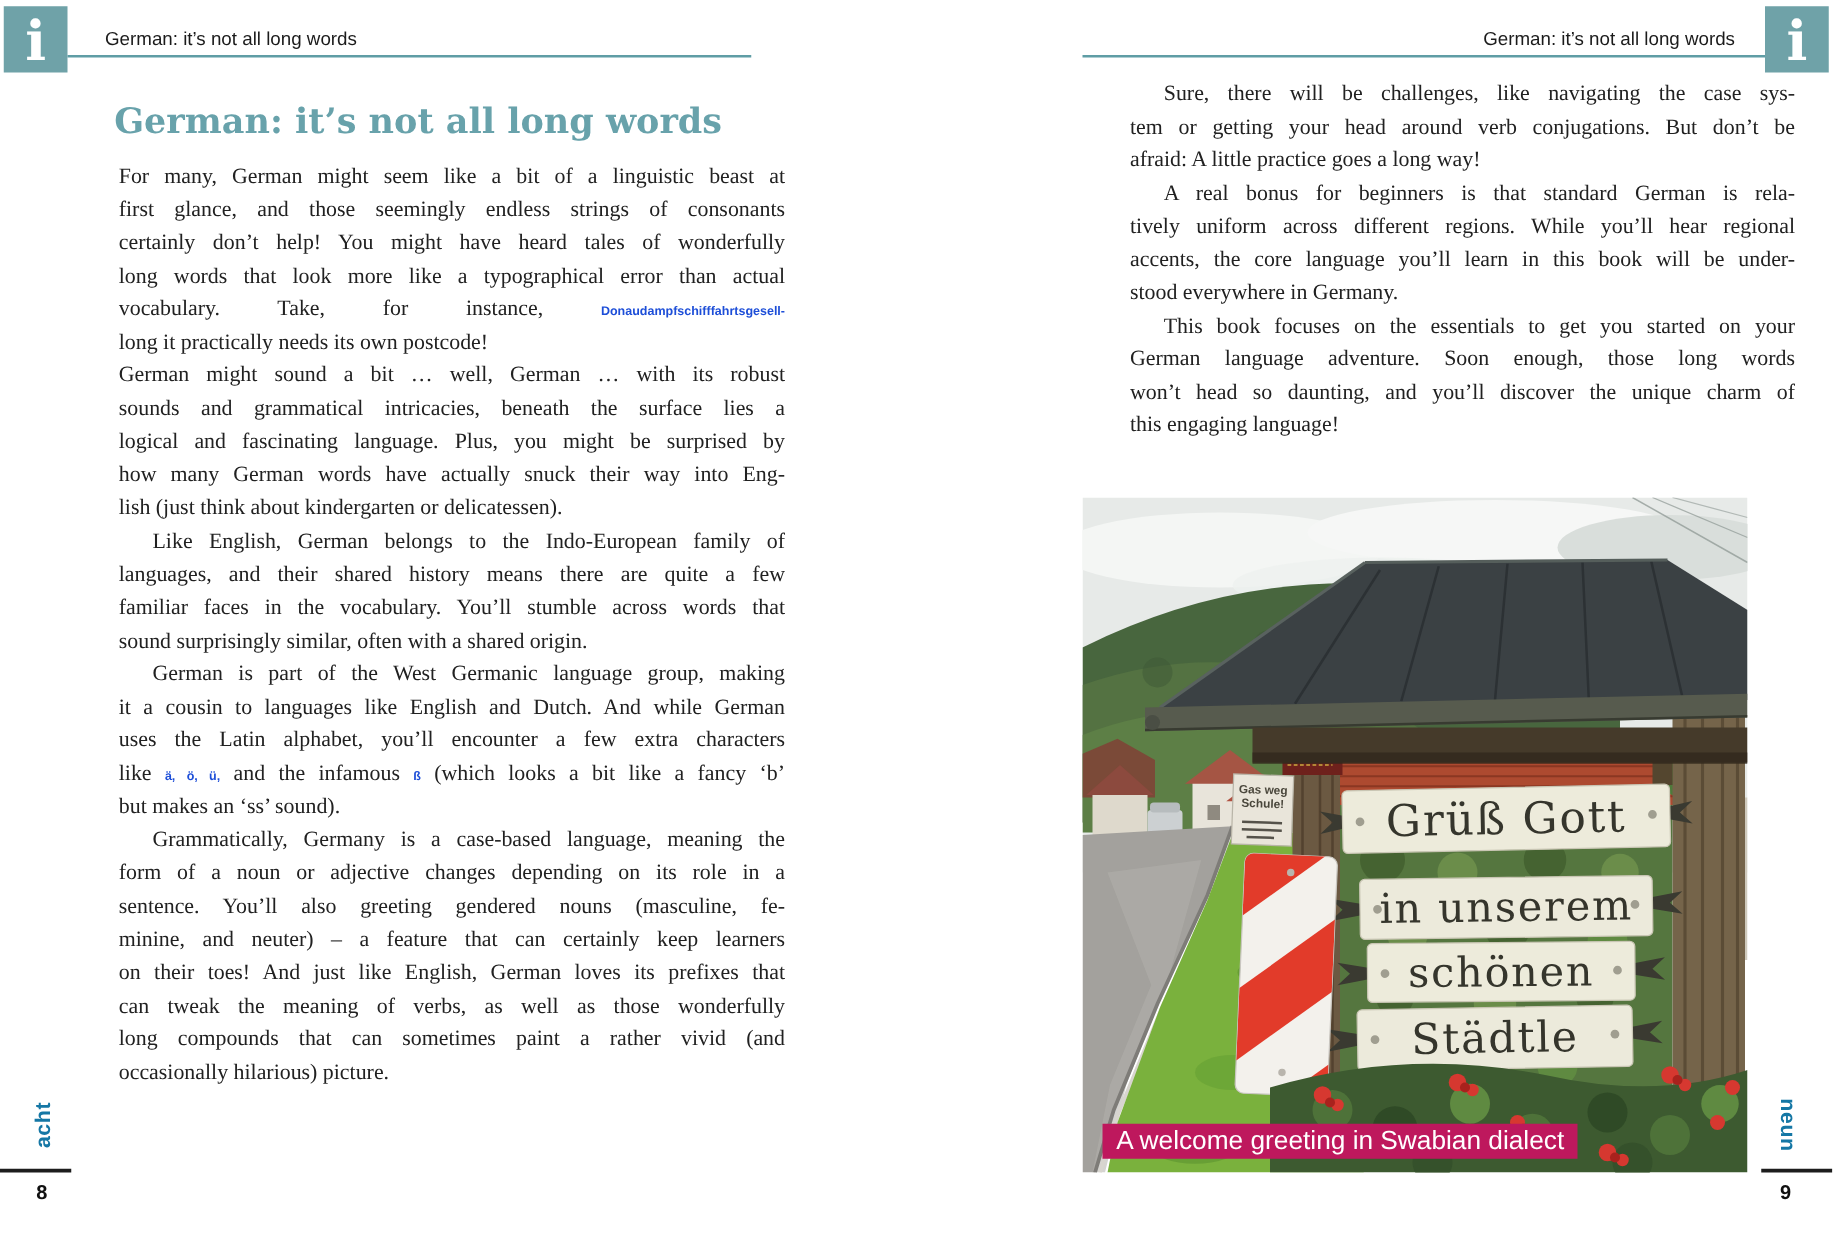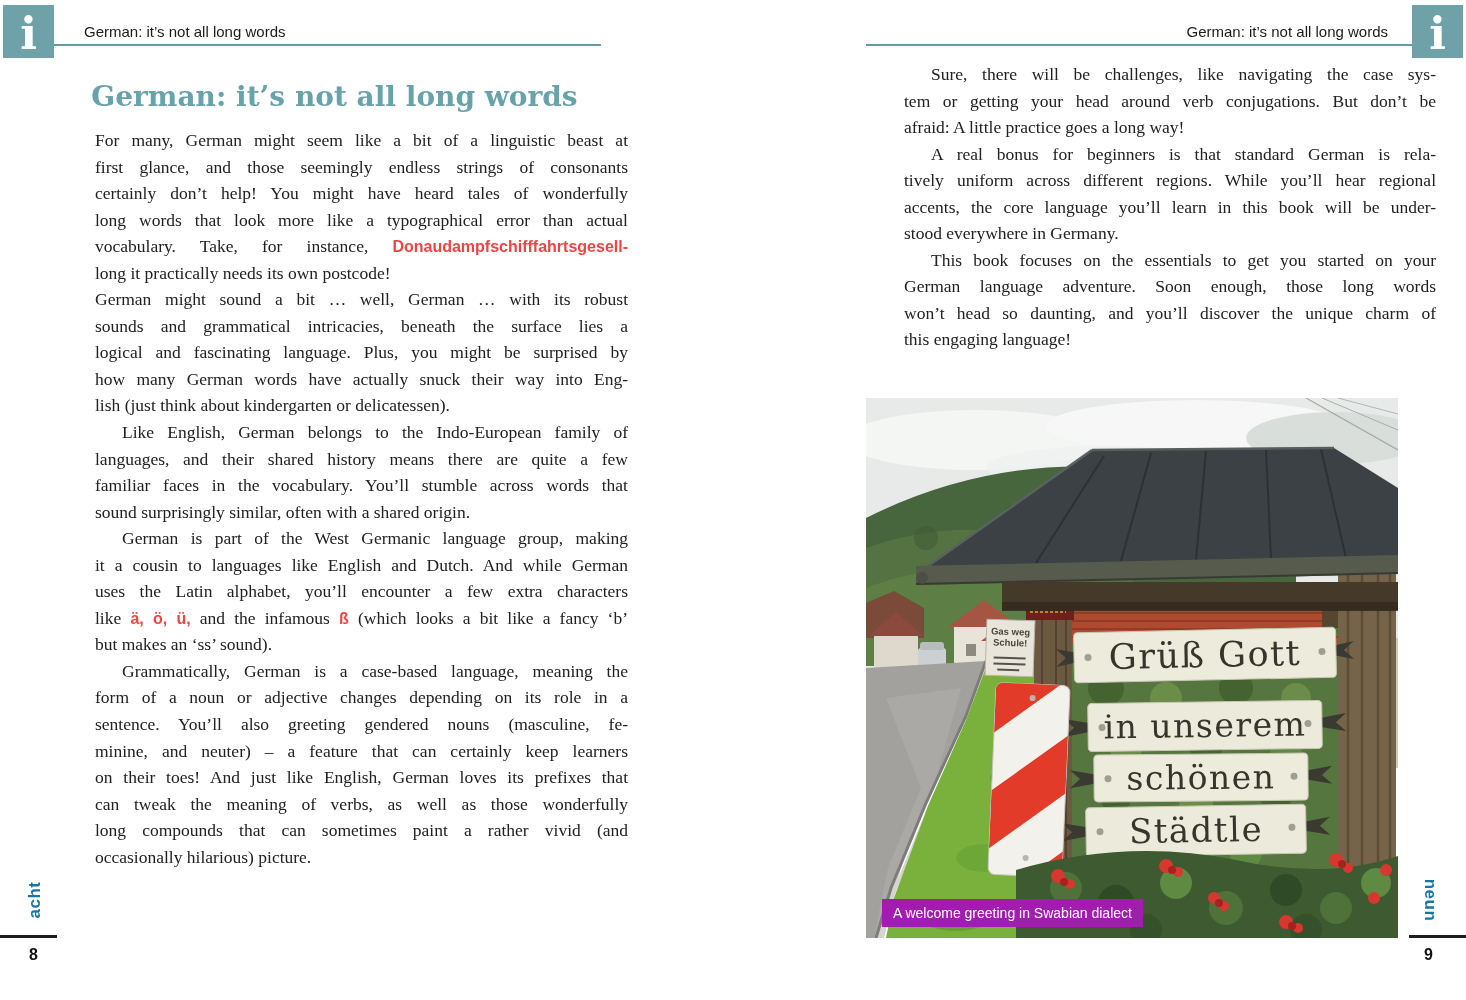--- a/index.html
+++ b/index.html
@@ -19,27 +19,27 @@
   .page-title{position:absolute;left:68px;top:80px;width:533px;text-align:center;
               font-family:"DejaVu Serif", serif;font-weight:bold;font-size:28px;color:#68a2ab;}
 
   
   .textcol{position:absolute;font-size:17.5px;color:#212121;}
   .textcol.l{left:68px;top:127px;width:533px;margin-left:27px;}
   .textcol.r{left:904px;top:61px;width:532px;}
   .line{text-align:justify;text-align-last:justify;line-height:26.55px;height:26.55px;overflow:hidden;}
   .line.last{text-align-last:left;}
   .line.ind{text-indent:27px;}
-  .hl{font-family:"Liberation Sans", sans-serif;font-weight:bold;color:#ef4444;font-size:16px;}
+  .hl{font-family:"Liberation Sans", sans-serif;font-weight:bold;color:#1d4ed8;font-size:10px;}
 
   
   .photo{position:absolute;left:866px;top:398px;width:532px;height:540px;}
   .photo svg{display:block;}
-  .photo-caption{position:absolute;left:882px;top:899px;height:28px;background:#a21caf;color:#ffffff;
-                 font-family:"Liberation Sans", sans-serif;font-size:14px;line-height:28px;padding:0 11px;}
+  .photo-caption{position:absolute;left:882px;top:899px;height:28px;background:#be185d;color:#ffffff;
+                 font-family:"Liberation Sans", sans-serif;font-size:21px;line-height:28px;padding:0 11px;}
 
   
   .side-label{position:absolute;font-family:"Liberation Sans", sans-serif;font-weight:bold;font-size:17px;
               color:#1577a5;letter-spacing:0.5px;white-space:nowrap;}
   .side-label.l{left:35px;top:900px;transform:translate(-50%,-50%) rotate(-90deg);}
   .side-label.r{left:1430px;top:900px;transform:translate(-50%,-50%) rotate(90deg);}
   .foot-rule{position:absolute;top:935px;height:3px;background:#1d1d1d;}
   .foot-rule.l{left:0;width:57px;}
   .foot-rule.r{left:1409px;width:57px;}
   .page-num{position:absolute;top:946px;font-family:"Liberation Sans", sans-serif;font-weight:bold;
@@ -83,21 +83,21 @@
         <div class="line last"><span>sound surprisingly similar, often with a shared origin.</span></div>
       </div>
       <div class="para">
         <div class="line ind"><span>German is part of the West Germanic language group, making</span></div>
         <div class="line"><span>it a cousin to languages like English and Dutch. And while German</span></div>
         <div class="line"><span>uses the Latin alphabet, you’ll encounter a few extra characters</span></div>
         <div class="line"><span>like </span><span class="hl">ä, ö, ü,</span><span> and the infamous </span><span class="hl">ß</span><span> (which looks a bit like a fancy ‘b’</span></div>
         <div class="line last"><span>but makes an ‘ss’ sound).</span></div>
       </div>
       <div class="para">
-        <div class="line ind"><span>Grammatically, German is a case-based language, meaning the</span></div>
+        <div class="line ind"><span>Grammatically, Germany is a case-based language, meaning the</span></div>
         <div class="line"><span>form of a noun or adjective changes depending on its role in a</span></div>
         <div class="line"><span>sentence. You’ll also greeting gendered nouns (masculine, fe-</span></div>
         <div class="line"><span>minine, and neuter) – a feature that can certainly keep learners</span></div>
         <div class="line"><span>on their toes! And just like English, German loves its prefixes that</span></div>
         <div class="line"><span>can tweak the meaning of verbs, as well as those wonderfully</span></div>
         <div class="line"><span>long compounds that can sometimes paint a rather vivid (and</span></div>
         <div class="line last"><span>occasionally hilarious) picture.</span></div>
       </div>
     </div>
 

